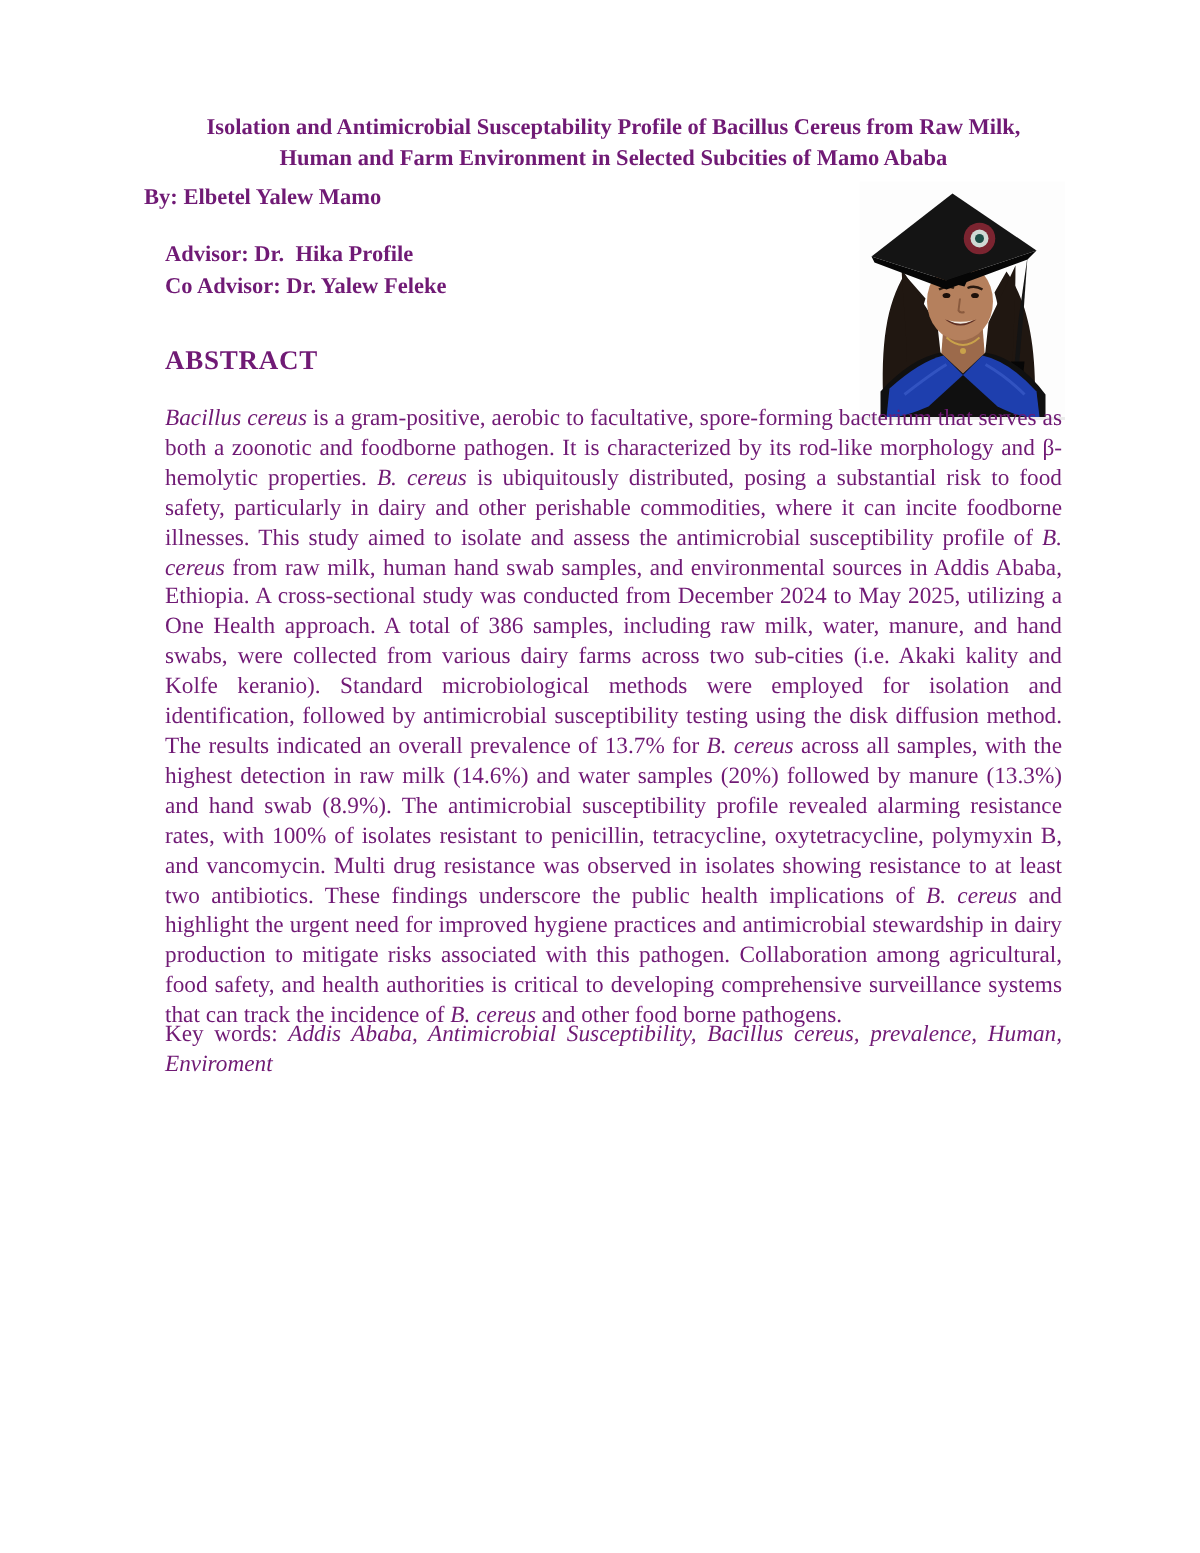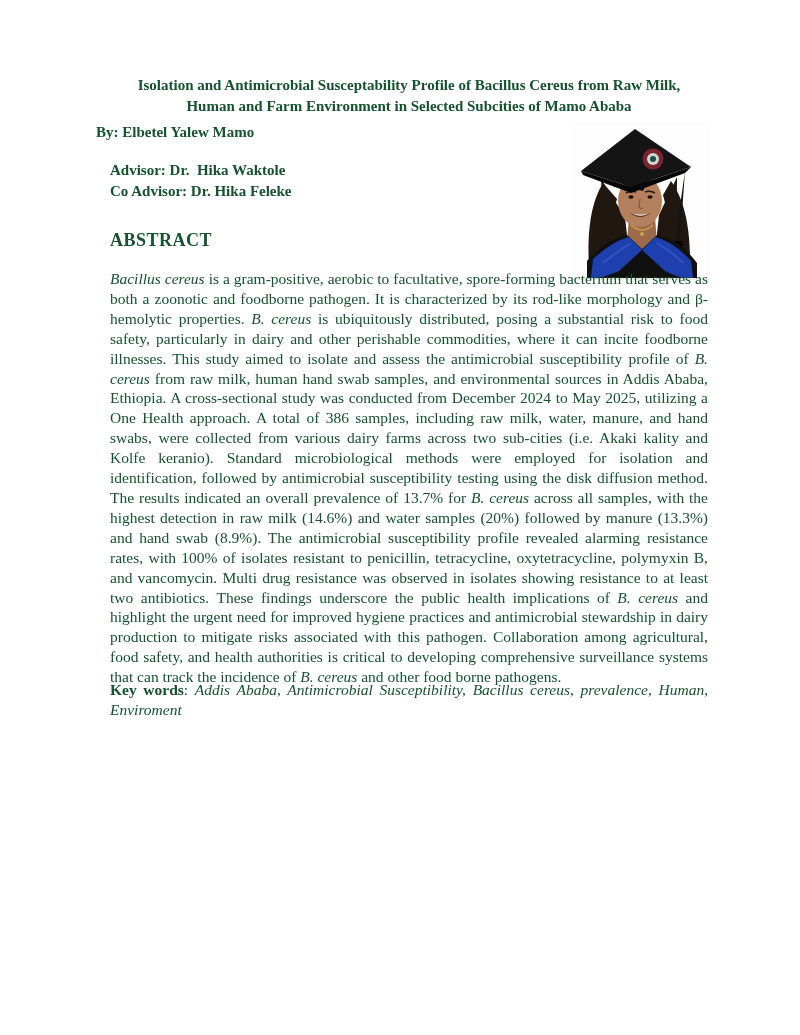--- a/index.html
+++ b/index.html
@@ -2,21 +2,21 @@
 <html><head>
 <meta charset="utf-8">
 <style>
   html, body { margin: 0; padding: 0; background: #ffffff; }
   .page {
     position: relative;
     width: 800px;
     height: 1035px;
     background: #ffffff;
     font-family: "Liberation Serif", "DejaVu Serif", serif;
-    color: #14532d;
+    color: #701a75;
     overflow: hidden;
   }
   .doc-title {
     position: absolute;
     left: 110px;
     top: 75px;
     width: 598px;
     text-align: center;
     font-weight: bold;
     font-size: 15px;
@@ -75,36 +75,36 @@
     position: absolute;
     left: 110px;
     top: 680px;
     width: 598px;
     margin: 0;
     font-size: 15.5px;
     line-height: 20px;
     text-align: justify;
   }
   .it { font-style: italic; }
-  .bd { font-weight: bold; margin-top: 22px; }
+  .bd { font-weight: normal; margin-top: 22px; }
 </style>
 </head>
 <body>
 
 <div class="page">
 
   <div class="doc-title">
     <span class="tline">Isolation and Antimicrobial Susceptability Profile of Bacillus Cereus from Raw Milk,</span>
     <span class="tline">Human and Farm Environment in Selected Subcities of Mamo Ababa</span>
   </div>
 
   <div class="byline">By: Elbetel Yalew Mamo</div>
 
-  <div class="advisor-block"><span>Advisor: Dr.  Hika Waktole</span>
-<span>Co Advisor: Dr. Hika Feleke</span></div>
+  <div class="advisor-block"><span>Advisor: Dr.  Hika Profile</span>
+<span>Co Advisor: Dr. Yalew Feleke</span></div>
 
   <div class="photo">
     <svg viewBox="0 0 137 157" xmlns="http://www.w3.org/2000/svg">
 
       <rect x="0" y="0" width="137" height="157" fill="#fdfdfd"></rect>
 
       <path d="M30,62 C18,82 14,108 16,150 L44,150 C38,120 38,96 44,78 Z" fill="#201711"></path>
       <path d="M98,60 C112,80 118,108 117,150 L90,150 C96,118 96,94 90,74 Z" fill="#201711"></path>
       <path d="M28,58 C30,96 34,120 30,150 L58,150 L52,96 Z" fill="#201711"></path>
       <path d="M104,56 C104,98 100,122 104,150 L80,150 L86,94 Z" fill="#201711"></path>

